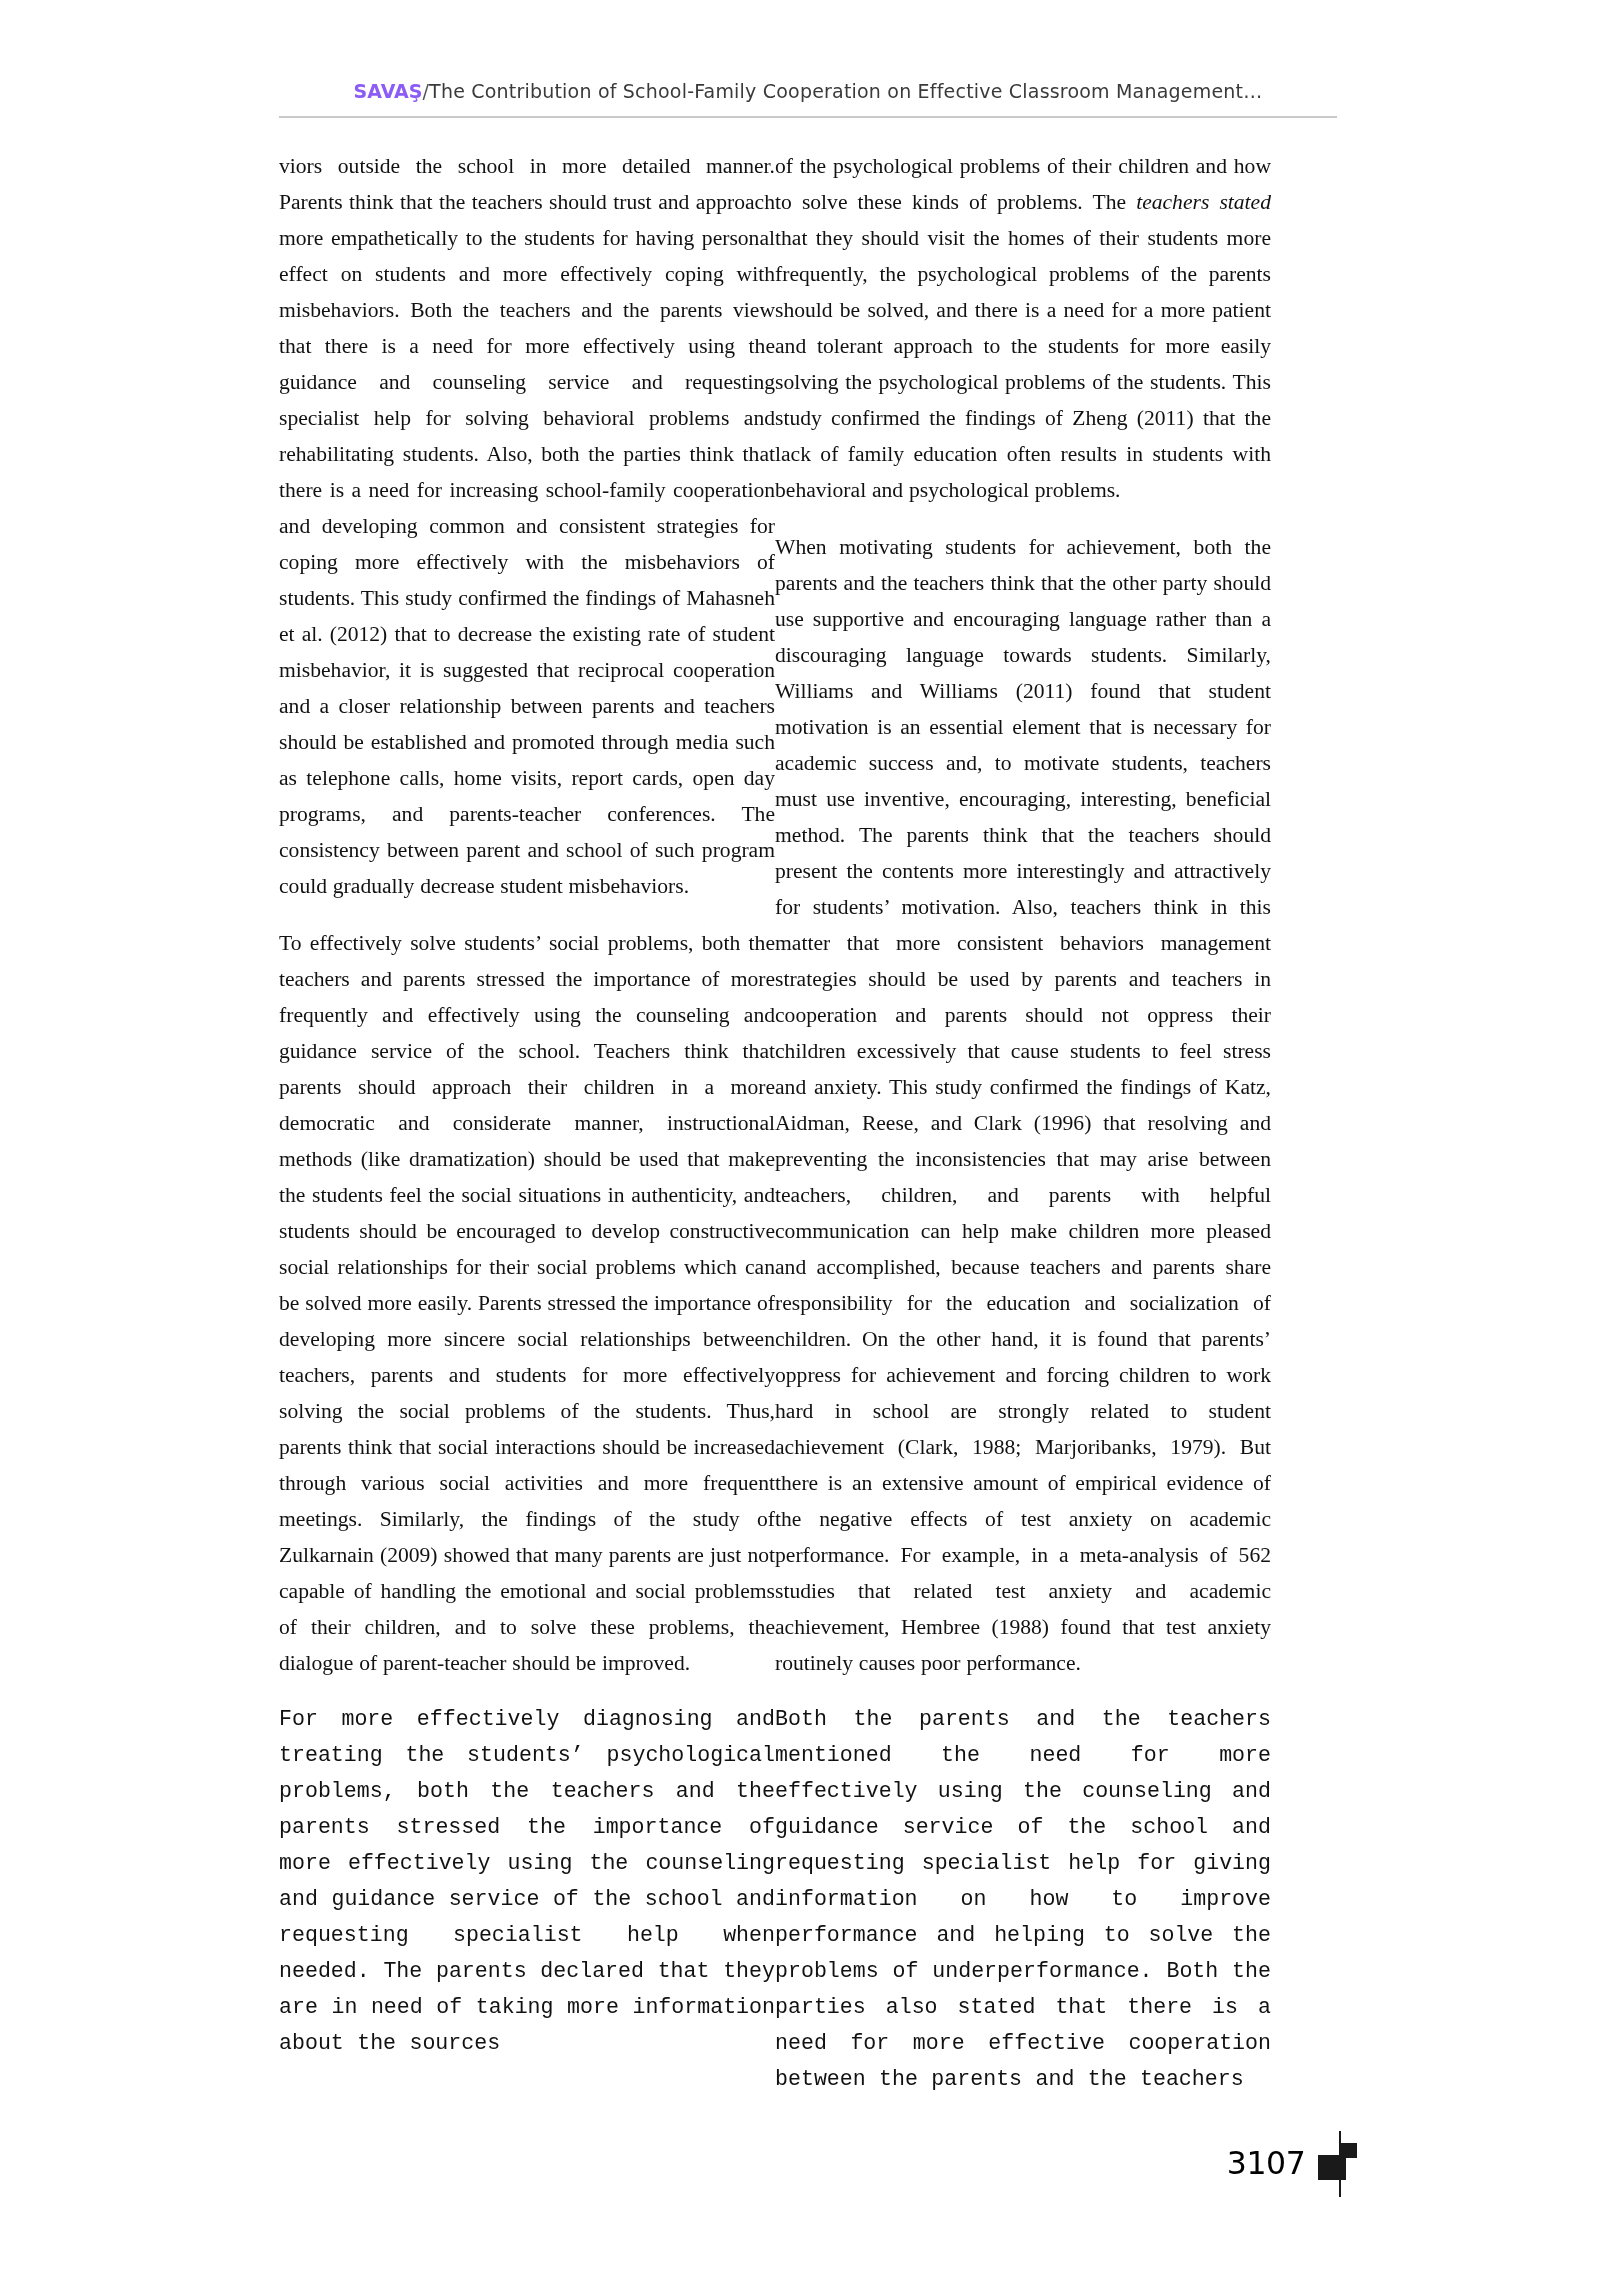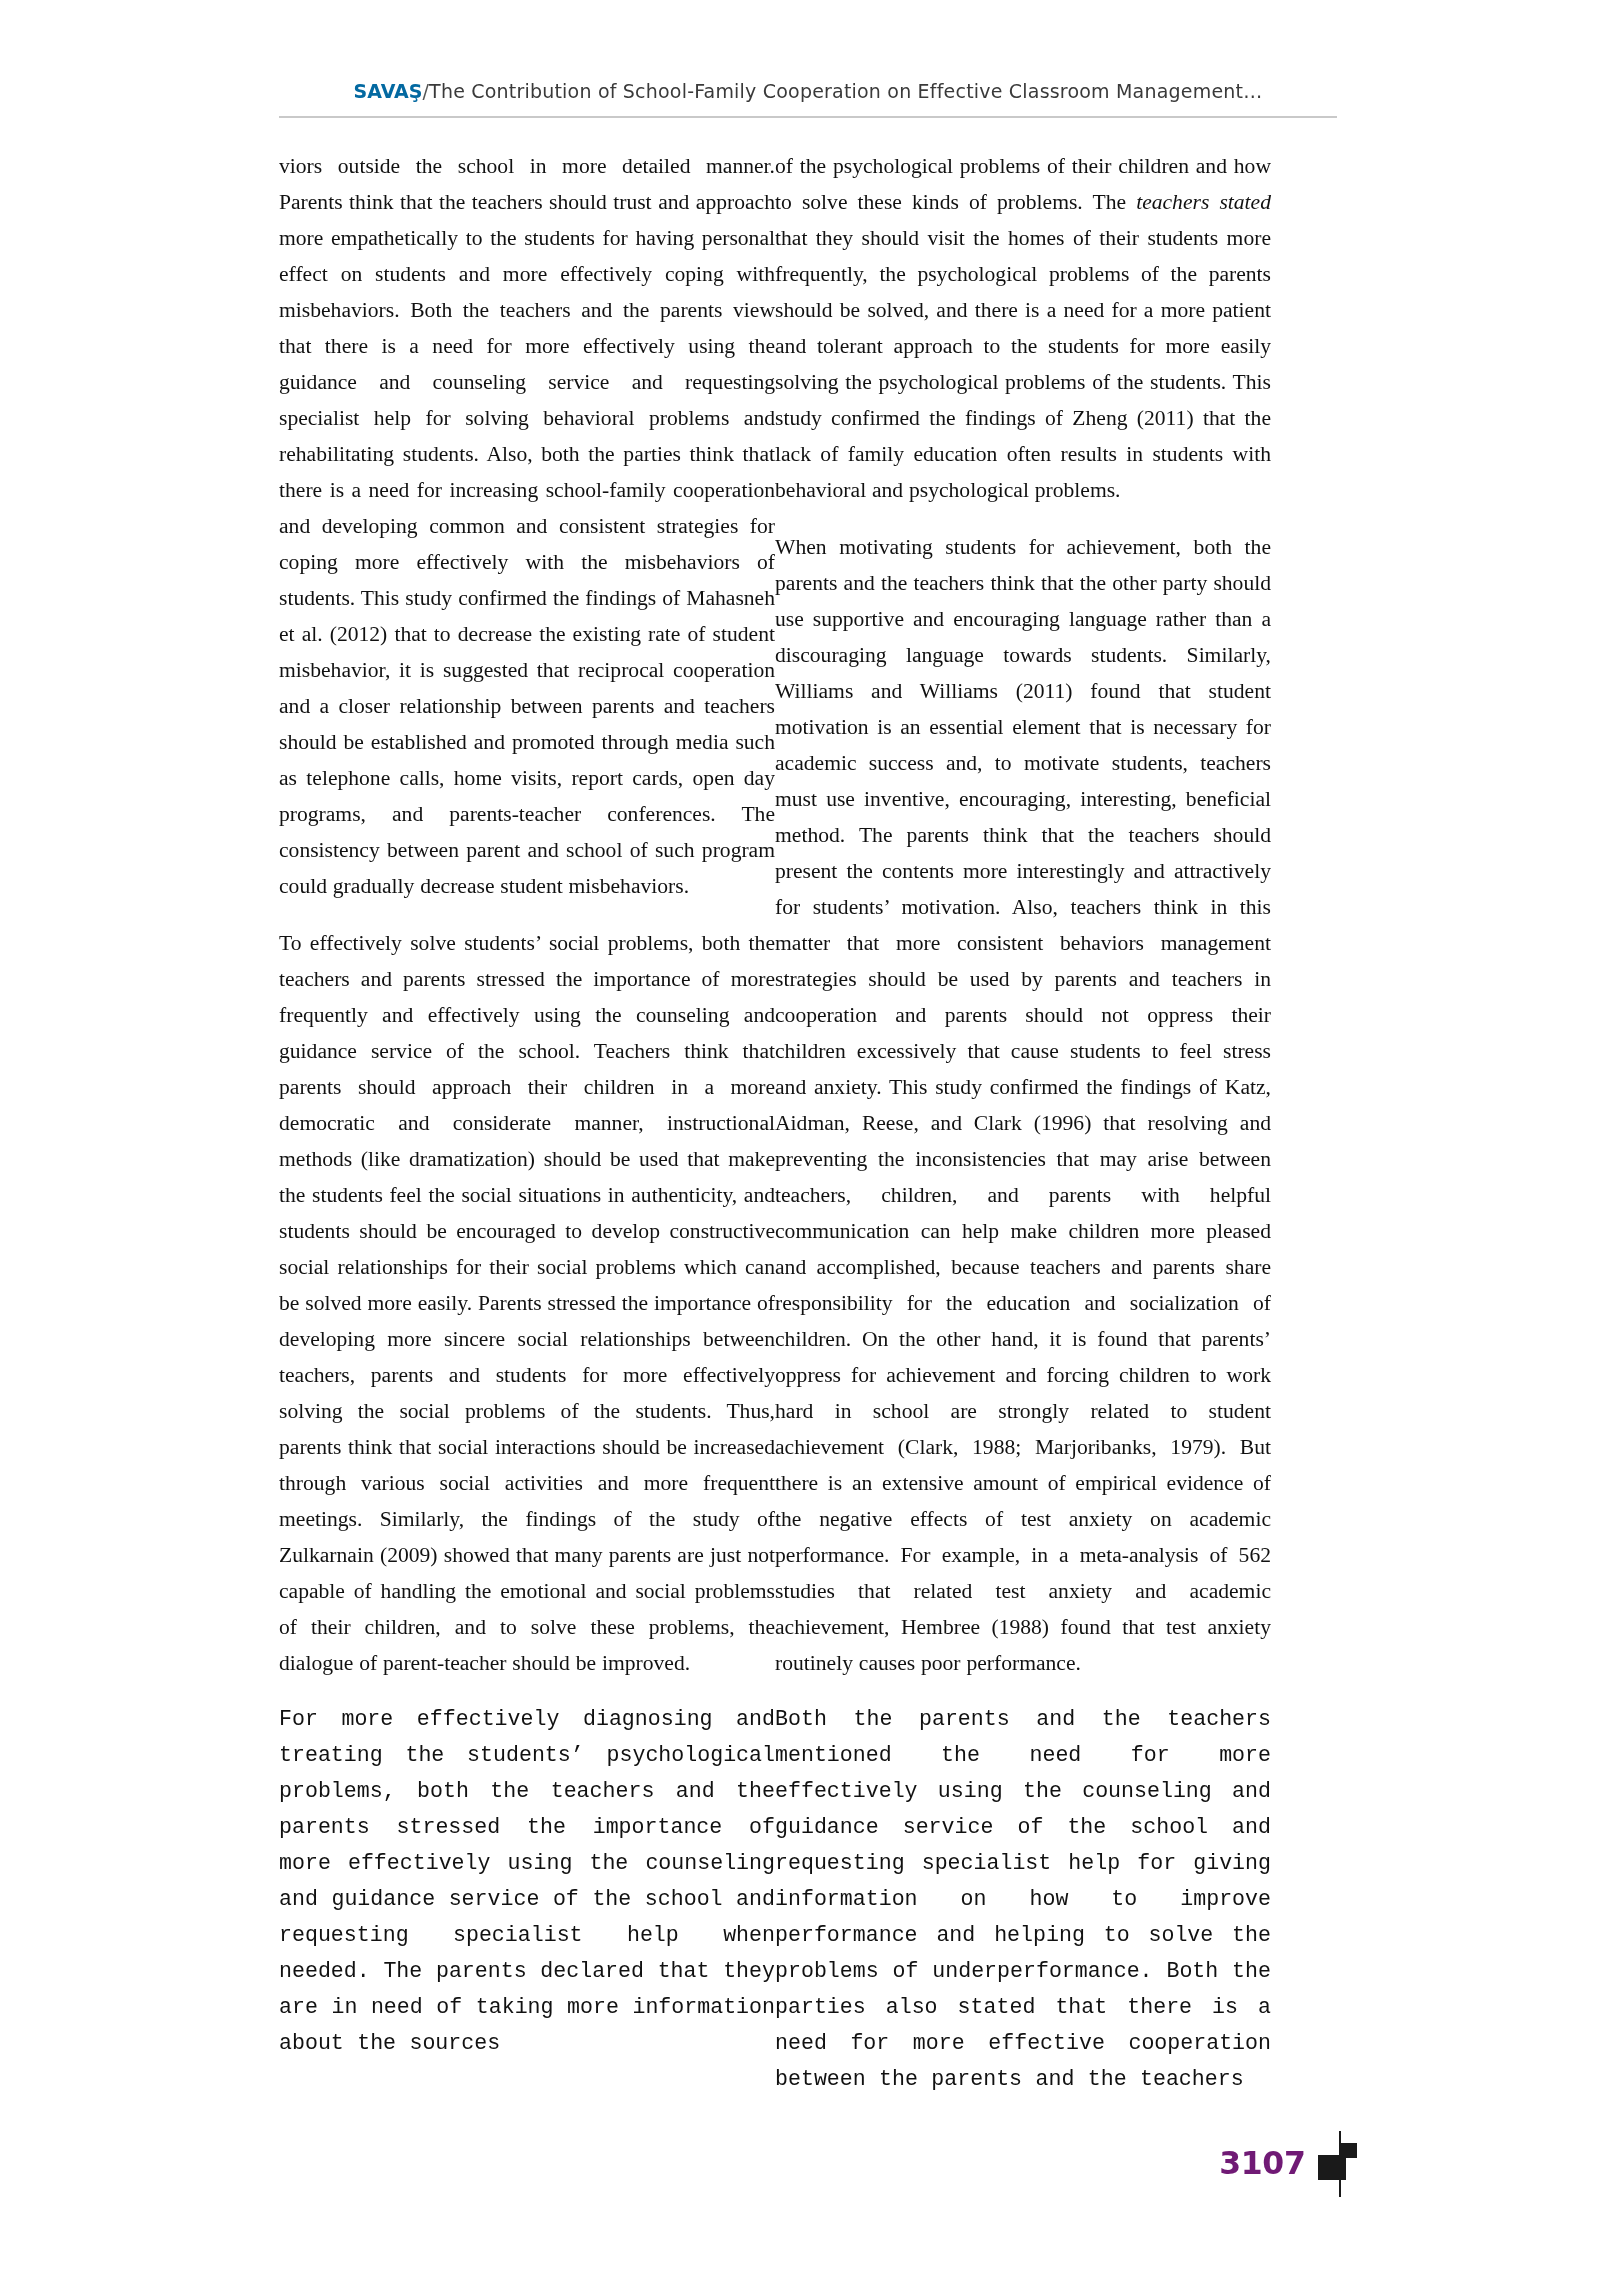--- a/index.html
+++ b/index.html
@@ -29,21 +29,21 @@
     width: 1058px;
     text-align: center;
     font-family: "DejaVu Sans", "Liberation Sans", sans-serif;
     font-size: 19px;
     letter-spacing: 0.2px;
     color: #3a3a3a;
     white-space: nowrap;
   }
   .runninghead .author {
     font-weight: bold;
-    color: #0369a1;
+    color: #8b5cf6;
     letter-spacing: 0px;
   }
   .runninghead .sep { color: #555; }
   .rule {
     position: absolute;
     left: 279px;
     top: 116px;
     width: 1058px;
     height: 1.6px;
     background: #c9c9c9;
@@ -77,24 +77,24 @@
   .footer {
     position: absolute;
     right: 252px;
     bottom: 98px;
     display: flex;
     align-items: center;
     gap: 12.6px;
   }
   .folio {
     font-family: "DejaVu Sans", "Liberation Sans", sans-serif;
-    font-weight: bold;
+    font-weight: normal;
     font-size: 31.5px;
     letter-spacing: -0.4px;
-    color: #701a75;
+    color: #000000;
     line-height: 1;
   }
   .endmark {
     position: relative;
     width: 42px;
     height: 66px;
   }
   .endmark .bigsq {
     position: absolute;
     left: 0;

